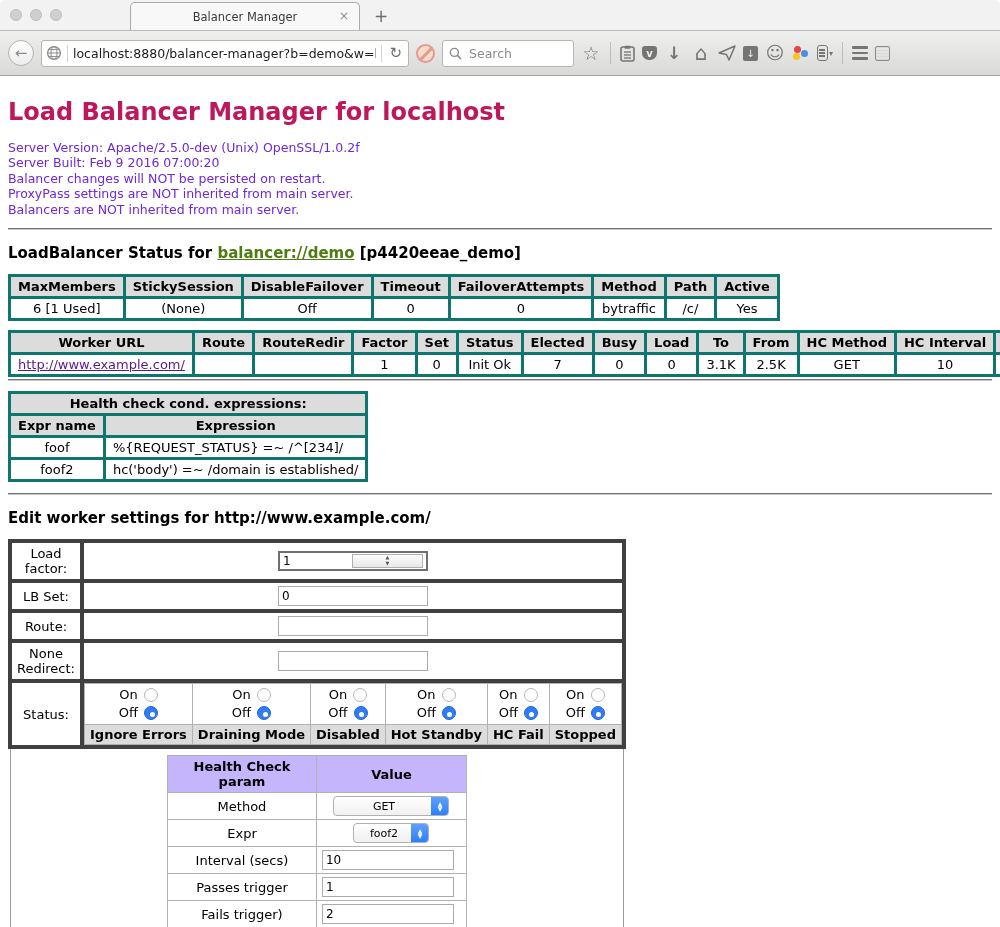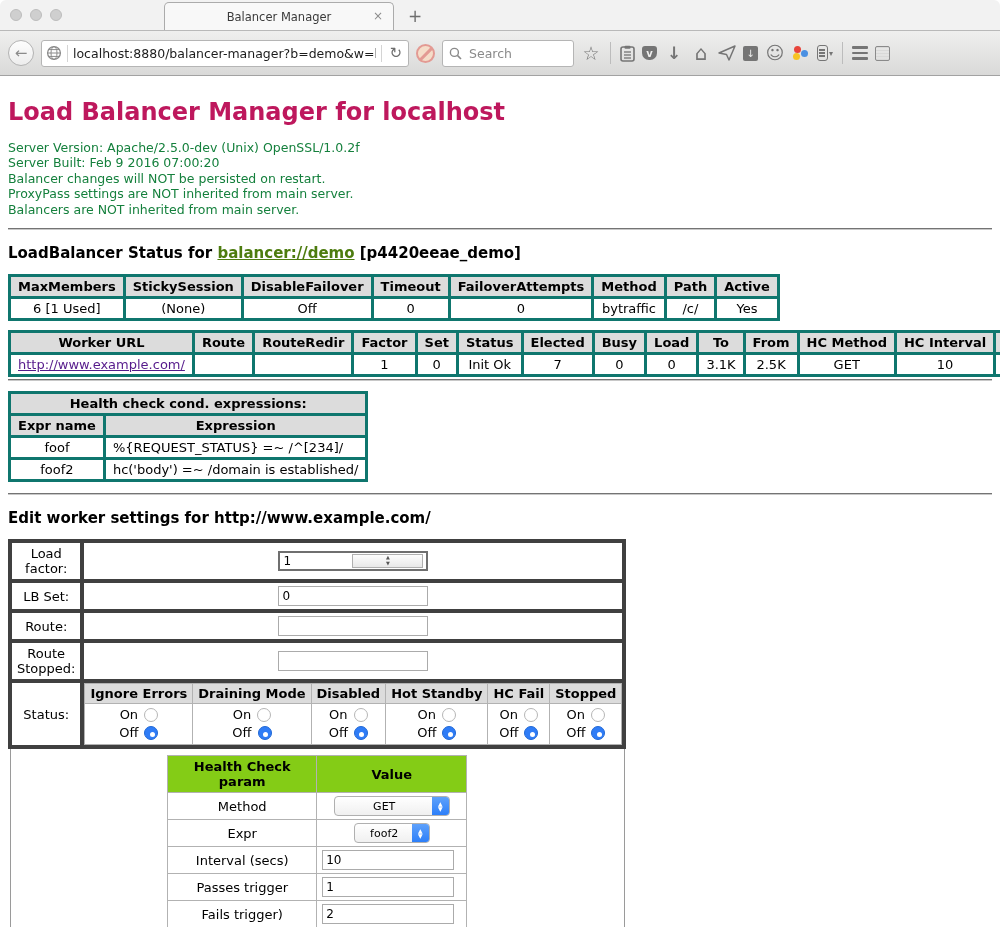--- a/index.html
+++ b/index.html
@@ -4,21 +4,21 @@
 <style>
   * { box-sizing: border-box; }
   html,body { margin:0; padding:0; background:#ffffff; }
   body { font-family:"DejaVu Sans","Liberation Sans",sans-serif; width:1000px; height:927px; overflow:hidden; }
 
   
   .window { width:1000px; height:927px; border-radius:6px 6px 0 0; overflow:hidden; background:#fff; }
   .tabbar { height:31px; background:#f2f2f2; display:flex; align-items:flex-end; position:relative; border-bottom:1px solid #b9b9b9;}
   .traffic { display:flex; gap:8px; padding:0 12px 9px 10px; align-items:center;}
   .light { width:12px; height:12px; border-radius:50%; background:#cfcfcf; border:1px solid #bdbdbd; }
-  .tab { width:230px; height:28px; margin-left:90px; background:#f8f8f8; border:1px solid #ababab; border-bottom:none;
+  .tab { width:230px; height:28px; margin-left:56px; background:#f8f8f8; border:1px solid #ababab; border-bottom:none;
          border-radius:5px 5px 0 0; display:flex; align-items:center; justify-content:center; position:relative; }
   .tab-title { font-size:11.5px; color:#3a3a3a; }
   .tab-close { position:absolute; right:10px; top:6px; font-size:12px; color:#8c8c8c; cursor:default; }
   .newtab { font-size:17px; color:#6e6e6e; margin:0 0 4px 14px; }
 
   .toolbar { height:45px; background:linear-gradient(#efefee,#d9d9d8); border-bottom:1px solid #a2a2a2;
              display:flex; align-items:center; padding:0 8px; gap:7px; }
   .circle-btn { width:26px; height:26px; border-radius:50%; background:linear-gradient(#fdfdfd,#ededed);
                 border:1px solid #b3b3b3; color:#8b8b8b; font-size:15px; display:flex; align-items:center; justify-content:center; }
   .urlbar { width:368px; height:27px; background:#fff; border:1px solid #b5b5b5; border-radius:3px;
@@ -48,21 +48,21 @@
   .battery::before { content:""; position:absolute; left:1px; top:3px; width:6px; height:1.5px; background:#757575; box-shadow:0 3px 0 #757575, 0 6px 0 #757575; }
   .chev-sm { font-size:8px; color:#757575; margin-left:1px; }
   .burger { display:flex; flex-direction:column; gap:3px; }
   .burger i { width:16px; height:2.5px; background:#757575; border-radius:1px; }
   .grid-doc { width:15px; height:15px; border:1.5px solid #8a8a8a; border-radius:2px; background:
               repeating-linear-gradient(#d9d9d8 0 1px, transparent 1px 3px); }
 
   
   .content { padding:0 8px; background:#fff; }
   h1.pagetitle { font-size:24px; margin:22px 0 14px 0; color:#be185d; letter-spacing:0; }
-  .srvinfo { font-size:12.5px; color:#15803d; line-height:15.4px; }
+  .srvinfo { font-size:12.5px; color:#6d28d9; line-height:15.4px; }
   hr { border:none; border-top:2px groove #c8c8c8; margin:11px 0; }
   hr.tight { margin:2px 0 10px 0; }
   h3.sect { font-size:15px; margin:14px 0 12px 0; }
   a.plink { color:#4d7c0f; text-decoration:underline; font-weight:bold; }
   a.wlink { color:#551a8b; text-decoration:underline; }
 
   table.grid { border-collapse:collapse; font-size:13px; }
   table.grid th, table.grid td { border:3px solid #0f766e; padding:2px 7px; text-align:center; white-space:nowrap; }
   table.grid th { background:#dcdcdc; font-weight:bold; }
   table.grid { border:1px solid #9a9a9a; }
@@ -87,21 +87,21 @@
   table.status { border-collapse:collapse; font-size:13px; width:100%; }
   table.status th, table.status td { border:1px solid #b2b2b2; padding:2px 5px; text-align:center; }
   table.status th { background:#dcdcdc; white-space:nowrap; }
   .radiorow { display:flex; align-items:center; justify-content:center; gap:6px; line-height:18px; }
   .radio { width:14px; height:14px; border-radius:50%; background:#fff; border:1px solid #b6b6b6; display:inline-block; position:relative; }
   .radio.checked { background:#2f7cf6; border-color:#2068d6; }
   .radio.checked::after { content:""; position:absolute; left:4.5px; top:4.5px; width:5px; height:5px; border-radius:50%; background:#fff; }
 
   table.hc { border-collapse:collapse; font-size:13px; margin:2px auto; width:300px; border:1px solid #9a9a9a; }
   table.hc th, table.hc td { border:1px solid #b2b2b2; padding:3px 5px; text-align:center; }
-  table.hc th { background:#84cc16; }
+  table.hc th { background:#c4b5fd; }
   table.hc td.vcell { width:150px; }
   .macselect { display:inline-flex; align-items:center; height:20px; border:1px solid #b0b0b0; border-radius:4px;
                background:linear-gradient(#ffffff,#f0f0f0); font-size:11px; padding-left:8px; }
   .macselect .seltext { flex:1; text-align:center; padding-right:6px; }
   .selbtn { width:17px; height:18px; border-radius:0 3px 3px 0; background:linear-gradient(#5ea1fb,#2d7ff9);
             display:flex; flex-direction:column; align-items:center; justify-content:center; color:#fff; font-size:6px; line-height:5px; }
   .hcinput { width:132px; height:20px; border:1px solid #ababab; font-size:12px; font-family:inherit; padding:0 3px; text-align:left; display:inline-flex; align-items:center;}
   .submit-row td { text-align:center; padding:4px; }
 </style>
 </head>
@@ -306,97 +306,97 @@
       </tr>
       <tr>
         <td class="flabel">LB Set:</td>
         <td class="fvalue"><input class="rawinput" value="0" style=""></td>
       </tr>
       <tr>
         <td class="flabel">Route:</td>
         <td class="fvalue"><input class="rawinput" value="" style=""></td>
       </tr>
       <tr>
-        <td class="flabel">Route Stopped:</td>
+        <td class="flabel">None Redirect:</td>
         <td class="fvalue"><input class="rawinput" value="" style=""></td>
       </tr>
       <tr>
         <td class="flabel">Status:</td>
         <td style="padding:0;">
           <table class="status">
             <tbody>
                   <tr>
+              <td>
+                      <div class="radiorow">
+                        <span>On</span>
+                        <span class="radio"></span>
+                      </div>
+                  <div class="radiorow">
+                        <span>Off</span>
+                        <span class="radio checked"></span>
+                      </div>
+                    </td>
+              <td>
+                      <div class="radiorow">
+                        <span>On</span>
+                        <span class="radio"></span>
+                      </div>
+                  <div class="radiorow">
+                        <span>Off</span>
+                        <span class="radio checked"></span>
+                      </div>
+                    </td>
+              <td>
+                      <div class="radiorow">
+                        <span>On</span>
+                        <span class="radio"></span>
+                      </div>
+                  <div class="radiorow">
+                        <span>Off</span>
+                        <span class="radio checked"></span>
+                      </div>
+                    </td>
+              <td>
+                      <div class="radiorow">
+                        <span>On</span>
+                        <span class="radio"></span>
+                      </div>
+                  <div class="radiorow">
+                        <span>Off</span>
+                        <span class="radio checked"></span>
+                      </div>
+                    </td>
+              <td>
+                      <div class="radiorow">
+                        <span>On</span>
+                        <span class="radio"></span>
+                      </div>
+                  <div class="radiorow">
+                        <span>Off</span>
+                        <span class="radio checked"></span>
+                      </div>
+                    </td>
+              <td>
+                      <div class="radiorow">
+                        <span>On</span>
+                        <span class="radio"></span>
+                      </div>
+                  <div class="radiorow">
+                        <span>Off</span>
+                        <span class="radio checked"></span>
+                      </div>
+                    </td>
+            </tr>
+            <tr>
               <th>Ignore Errors</th>
               <th>Draining Mode</th>
               <th>Disabled</th>
               <th>Hot Standby</th>
               <th>HC Fail</th>
               <th>Stopped</th>
-            </tr>
-            <tr>
-              <td>
-                      <div class="radiorow">
-                        <span>On</span>
-                        <span class="radio"></span>
-                      </div>
-                  <div class="radiorow">
-                        <span>Off</span>
-                        <span class="radio checked"></span>
-                      </div>
-                    </td>
-              <td>
-                      <div class="radiorow">
-                        <span>On</span>
-                        <span class="radio"></span>
-                      </div>
-                  <div class="radiorow">
-                        <span>Off</span>
-                        <span class="radio checked"></span>
-                      </div>
-                    </td>
-              <td>
-                      <div class="radiorow">
-                        <span>On</span>
-                        <span class="radio"></span>
-                      </div>
-                  <div class="radiorow">
-                        <span>Off</span>
-                        <span class="radio checked"></span>
-                      </div>
-                    </td>
-              <td>
-                      <div class="radiorow">
-                        <span>On</span>
-                        <span class="radio"></span>
-                      </div>
-                  <div class="radiorow">
-                        <span>Off</span>
-                        <span class="radio checked"></span>
-                      </div>
-                    </td>
-              <td>
-                      <div class="radiorow">
-                        <span>On</span>
-                        <span class="radio"></span>
-                      </div>
-                  <div class="radiorow">
-                        <span>Off</span>
-                        <span class="radio checked"></span>
-                      </div>
-                    </td>
-              <td>
-                      <div class="radiorow">
-                        <span>On</span>
-                        <span class="radio"></span>
-                      </div>
-                  <div class="radiorow">
-                        <span>Off</span>
-                        <span class="radio checked"></span>
-                      </div>
-                    </td>
             </tr>
           </tbody>
               </table>
         </td>
       </tr>
       <tr>
         <td colspan="2" style="border:none; padding:4px 0;">
           <table class="hc">
             <tbody>
                   <tr>

